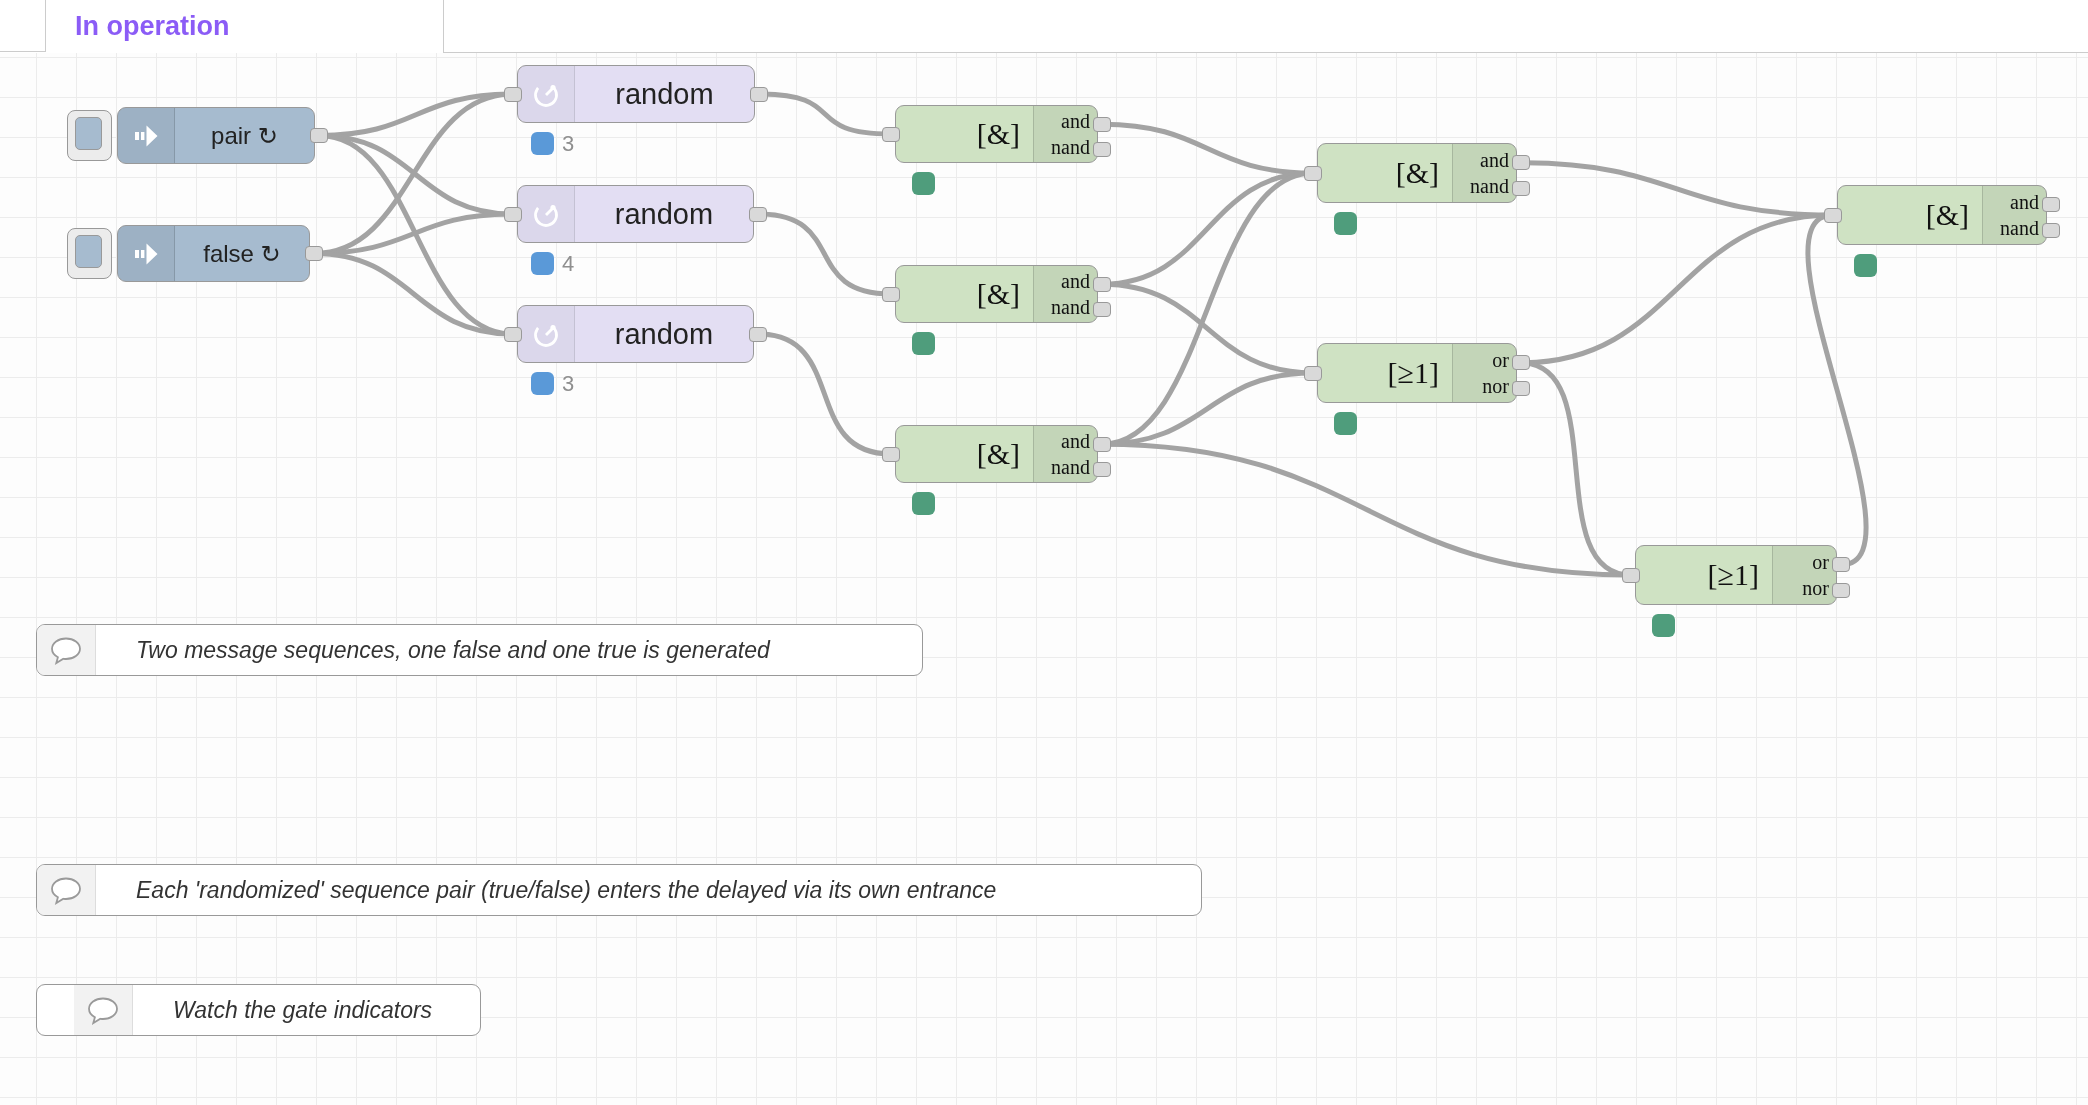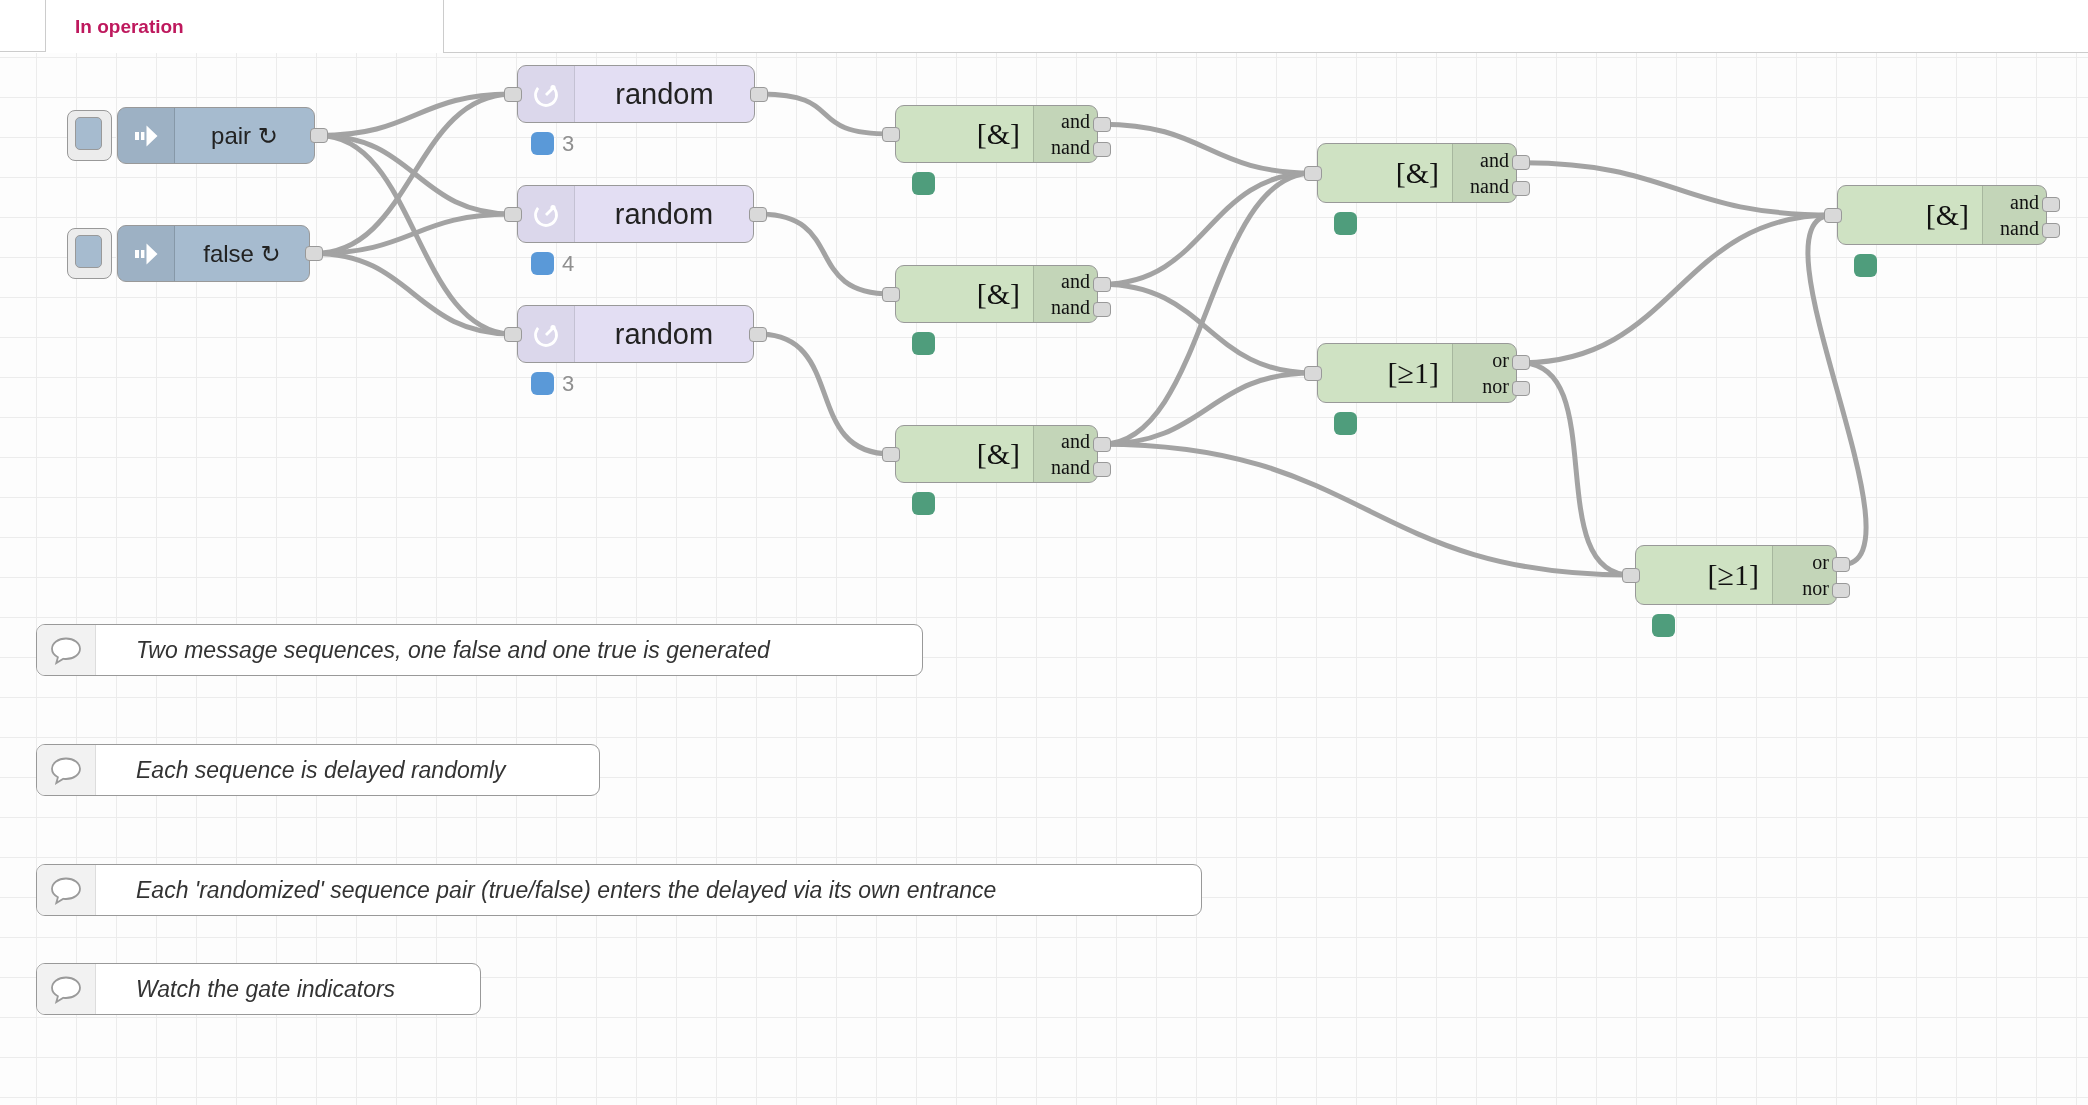--- a/index.html
+++ b/index.html
@@ -3,21 +3,21 @@
 <meta charset="utf-8">
 <style>
   html,body{margin:0;padding:0;background:#fff;font-family:"Liberation Sans","DejaVu Sans",sans-serif;}
   #stage{position:relative;width:2088px;height:1105px;overflow:hidden;background:#fff;}
 
   
   .tabbar{position:absolute;left:0;top:0;width:2088px;height:53px;display:flex;background:#fff;}
   .tab-stub{width:46px;height:52px;border-right:1px solid #ccc;border-bottom:1px solid #ccc;box-sizing:border-box;}
   .tab-active{width:398px;height:53px;border-right:1px solid #ccc;box-sizing:border-box;
               display:flex;align-items:center;padding-left:29px;}
-  .tab-active span{font-size:19px;font-weight:bold;color:#be185d;}
+  .tab-active span{font-size:27px;font-weight:bold;color:#8b5cf6;}
   .tabbar-rest{flex:1;height:52px;border-bottom:1px solid #ccc;}
 
   
   #canvas{position:absolute;left:0;top:53px;width:2088px;height:1052px;background-color:#fdfdfd;
     background-image:linear-gradient(#ececec 1px,transparent 1px),linear-gradient(90deg,#ececec 1px,transparent 1px);
     background-size:40px 40px;background-position:36px 4px;}
   #wires{position:absolute;left:0;top:0;}
   #wires path{stroke:#a3a3a3;stroke-width:5;fill:none;stroke-linecap:round;}
 
   .node{position:absolute;border:1.5px solid #999;border-radius:9px;box-sizing:border-box;display:flex;overflow:hidden;}
@@ -229,38 +229,30 @@
       <div class="port" style="left: 2042px; top: 170.1px;"></div>
       <div class="status-sq" style="background: rgb(79, 157, 124); left: 1854px; top: 201px;"></div>
       <div class="node comment" style="left: 36px; top: 571px; width: 887px; height: 52px;">
         <div class="icon-sec">
           <svg width="34" height="31" viewBox="0 0 34 31">
             <path d="M17 3.5 C9.2 3.5 3 8.1 3 13.8 c0 3.5 2.3 6.6 5.9 8.4 L7.3 28 l7.1-4.2 c0.9 0.1 1.7 0.2 2.6 0.2 7.8 0 14-4.6 14-10.2 S24.8 3.5 17 3.5 z" fill="#fff" stroke="#9a9a9a" stroke-width="1.8"></path>
           </svg>
         </div>
         <div class="n-label">Two message sequences, one false and one true is generated</div>
       </div>
-      <div class="node comment" style="left: 36px; top: 691px; width: 564px; height: 52px;">
+      <div class="node comment" style="left: 36px; top: 811px; width: 1166px; height: 52px;">
         <div class="icon-sec">
           <svg width="34" height="31" viewBox="0 0 34 31">
             <path d="M17 3.5 C9.2 3.5 3 8.1 3 13.8 c0 3.5 2.3 6.6 5.9 8.4 L7.3 28 l7.1-4.2 c0.9 0.1 1.7 0.2 2.6 0.2 7.8 0 14-4.6 14-10.2 S24.8 3.5 17 3.5 z" fill="#fff" stroke="#9a9a9a" stroke-width="1.8"></path>
           </svg>
         </div>
-        <div class="n-label">Each sequence is delayed randomly</div>
-      </div>
-      <div class="node comment" style="left: 36px; top: 811px; width: 1166px; height: 52px;">
+        <div class="n-label">Each 'randomized' sequence pair (true/false) enters the delayed via its own entrance</div>
+      </div>
+      <div class="node comment" style="left: 36px; top: 931px; width: 445px; height: 52px; padding-left: 37px;">
         <div class="icon-sec">
           <svg width="34" height="31" viewBox="0 0 34 31">
             <path d="M17 3.5 C9.2 3.5 3 8.1 3 13.8 c0 3.5 2.3 6.6 5.9 8.4 L7.3 28 l7.1-4.2 c0.9 0.1 1.7 0.2 2.6 0.2 7.8 0 14-4.6 14-10.2 S24.8 3.5 17 3.5 z" fill="#fff" stroke="#9a9a9a" stroke-width="1.8"></path>
           </svg>
         </div>
-        <div class="n-label">Each 'randomized' sequence pair (true/false) enters the delayed via its own entrance</div>
-      </div>
-      <div class="node comment" style="left: 36px; top: 910px; width: 445px; height: 52px;">
-        <div class="icon-sec">
-          <svg width="34" height="31" viewBox="0 0 34 31">
-            <path d="M17 3.5 C9.2 3.5 3 8.1 3 13.8 c0 3.5 2.3 6.6 5.9 8.4 L7.3 28 l7.1-4.2 c0.9 0.1 1.7 0.2 2.6 0.2 7.8 0 14-4.6 14-10.2 S24.8 3.5 17 3.5 z" fill="#fff" stroke="#9a9a9a" stroke-width="1.8"></path>
-          </svg>
-        </div>
         <div class="n-label">Watch the gate indicators</div>
       </div>
     </div>
 </div>
 
 </body></html>

